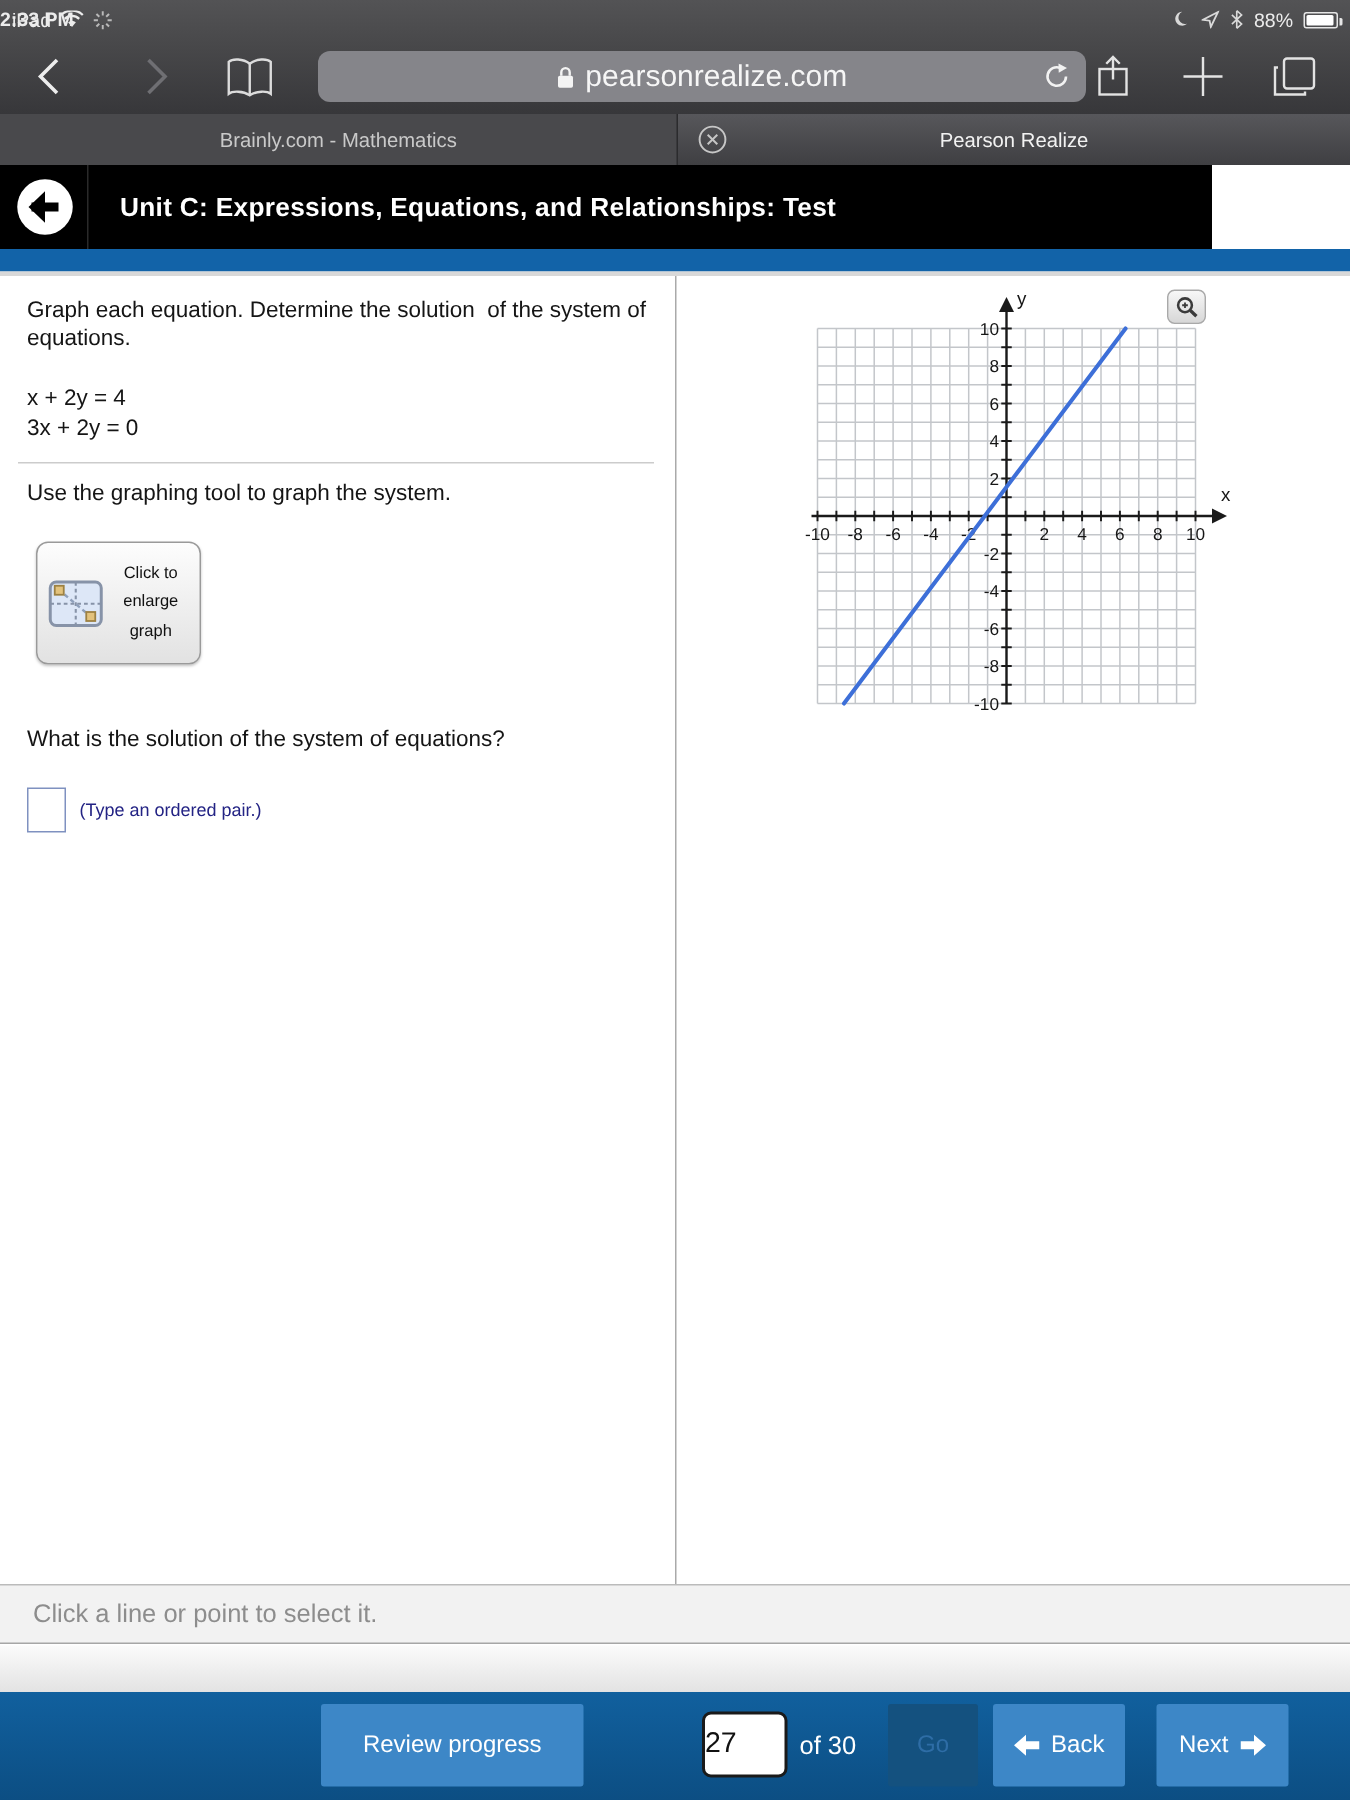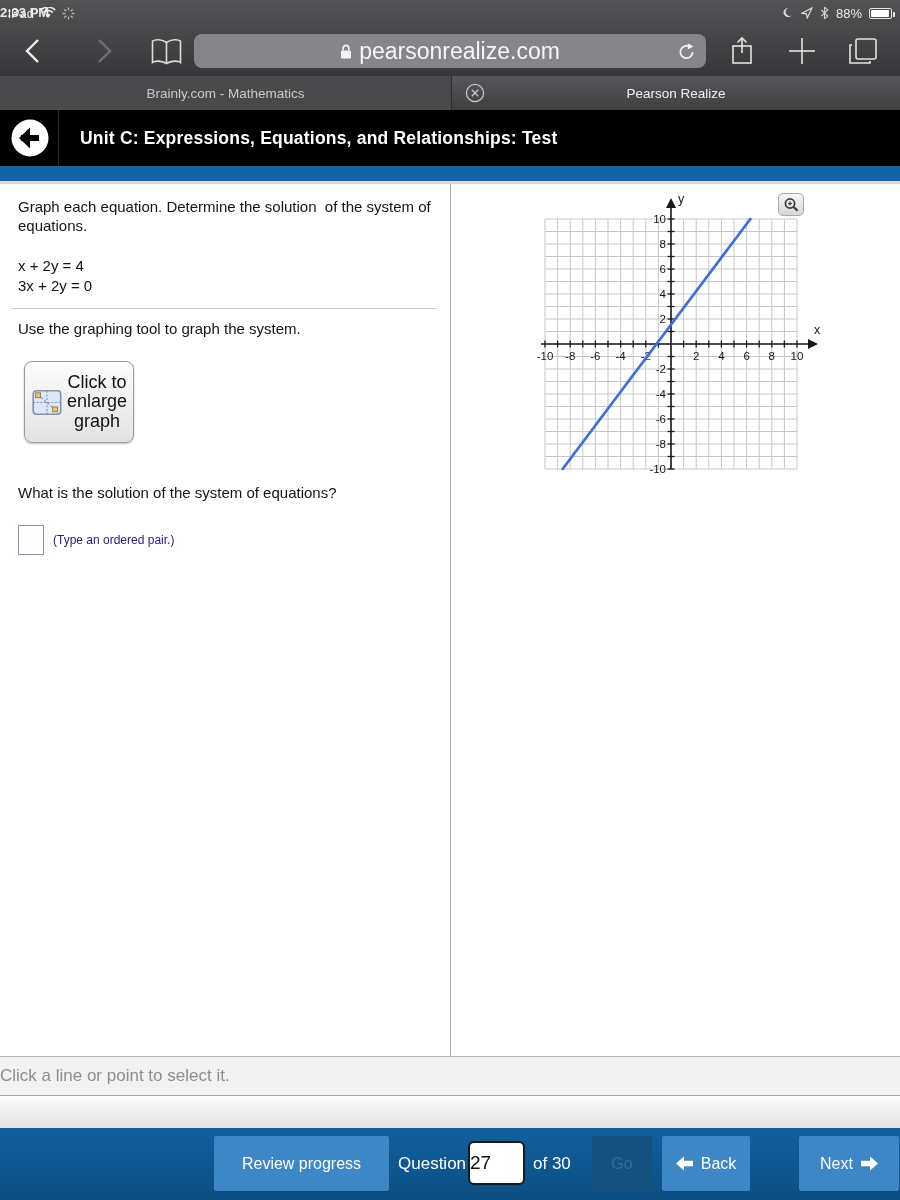--- a/index.html
+++ b/index.html
@@ -16,67 +16,67 @@
                  line-height:26px; font-weight:bold; }
   .status-right { position:absolute; right:8px; top:0; height:26px; display:flex; align-items:center; gap:7px; }
   .batt { display:inline-block; position:relative; width:23px; height:11px;
           border:1px solid #e6e6e6; border-radius:2px; }
   .batt::after { content:""; position:absolute; right:-4px; top:3px; width:2px; height:5px;
                  background:#e6e6e6; border-radius:0 1px 1px 0; }
   .batt .fill { position:absolute; left:1px; top:1px; bottom:1px; width:18px; background:#fff; border-radius:1px; }
 
   .toolbar { position:absolute; top:26px; left:0; width:900px; height:50px; }
   .tb-btn { position:absolute; top:0; height:50px; display:flex; align-items:center; justify-content:center; }
-  .url-field { position:absolute; left:194px; top:8px; width:512px; height:34px; background:#85858a;
+  .url-field { position:absolute; left:212px; top:8px; width:512px; height:34px; background:#85858a;
                border-radius:8px; display:flex; align-items:center; justify-content:center;
-               color:#f6f6f6; font-size:23px; gap:7px; }
+               color:#f6f6f6; font-size:20px; gap:7px; }
   .url-refresh { position:absolute; right:10px; top:7px; }
 
   
   .tab-bar { position:absolute; top:76px; left:0; width:900px; height:34px; background:#3a3a3c; }
   .tab { position:absolute; top:0; height:34px; font-size:13.5px; display:flex; align-items:center; justify-content:center; }
   .tab-inactive { left:0; width:452px; background:#49494c; color:#c9c9c9; border-right:1px solid #2b2b2d; }
   .tab-active { left:452px; width:448px; background:linear-gradient(#57575b,#3f3f42); color:#f2f2f2; }
   .tab-close { position:absolute; left:13px; top:7px; }
 
   
-  .page-header { position:absolute; top:110px; left:0; width:900px; height:56px; background:#000; }
+  .page-header { position:absolute; top:110px; left:0; width:808px; height:56px; background:#000; }
   .hdr-back { position:absolute; left:10px; top:8px; width:40px; height:40px; }
   .hdr-divider { position:absolute; left:58px; top:0; width:1px; height:56px; background:#2a2a2a; }
   .hdr-title { position:absolute; left:80px; top:0; height:56px; line-height:56px; color:#fff;
                font-size:17.5px; font-weight:bold; letter-spacing:.2px; }
   .accent-bar { position:absolute; top:166px; left:0; width:900px; height:15px; background:#1263a8; }
   .accent-edge { position:absolute; top:181px; left:0; width:900px; height:3px; background:#d8d8d8; }
 
   
   .content { position:absolute; top:184px; left:0; width:900px; height:872px; background:#fff; }
   .pane-divider { position:absolute; left:450px; top:0; width:1px; height:872px; background:#aaa; }
   .left-pane { position:absolute; left:0; top:0; width:450px; padding:13px 14px 0 18px; }
   .prompt { font-size:15px; color:#151515; line-height:19px; width:428px; white-space:pre-wrap; }
   .equations { margin-top:21px; font-size:15px; color:#151515; line-height:20px; }
   .lp-hr { border:none; border-top:1px solid #ccc; margin:12px 0 0 -6px; width:424px; }
   .tool-text { margin-top:11px; font-size:15px; color:#151515; }
   .enlarge-btn { margin:24px 0 0 6px; width:110px; height:82px; border:1px solid #9a9a9a; border-radius:8px;
                  background:linear-gradient(#fdfdfd,#e2e2e2); box-shadow:0 1px 2px rgba(0,0,0,.25);
                  display:flex; align-items:center; padding:0 6px 0 7px; gap:5px; cursor:pointer; }
-  .enlarge-label { font-size:18px; color:#111; line-height:19.5px; text-align:center; flex:1; }
+  .enlarge-label { font-size:11px; color:#111; line-height:19.5px; text-align:center; flex:1; }
   .question2 { margin-top:41px; font-size:15px; color:#151515; }
   .answer-row { margin-top:24px; display:flex; align-items:center; gap:9px; }
   .answer-box { width:26px; height:30px; border:1.5px solid #7f91c0; background:#fff; }
   .answer-hint { font-size:12px; color:#232384; }
 
   .graph-svg { position:absolute; left:450px; top:0; }
   .magnify-btn { position:absolute; left:778px; top:193px; width:26px; height:23px; border:1px solid #a9a9a9;
                  border-radius:5px; background:linear-gradient(#f7f7f7,#d7d7d7);
                  display:flex; align-items:center; justify-content:center; }
 
   
   .hint-bar { position:absolute; top:1056px; left:0; width:900px; height:40px; background:#f2f2f2;
               border-top:1px solid #bbb; border-bottom:1px solid #a6a6a6;
-              color:#8d8d8d; font-size:17px; line-height:38px; padding-left:0; }
+              color:#8d8d8d; font-size:17px; line-height:38px; padding-left:22px; }
   .gap-strip { position:absolute; top:1097px; left:0; width:900px; height:31px;
                background:linear-gradient(#fbfbfb,#e3e3e3); }
   .nav-bar { position:absolute; top:1128px; left:0; width:900px; height:72px;
              background:linear-gradient(#11609e,#0c4e83); }
   .nav-btn { position:absolute; top:8px; height:55px; background:#3d87c7; color:#fff;
              font-size:16px; font-weight:normal; border:none; border-radius:2px;
              display:flex; align-items:center; justify-content:center; gap:8px; cursor:pointer;
              font-family:"Liberation Sans",sans-serif; }
   .nav-text { position:absolute; top:0; height:72px; line-height:72px; color:#fff; font-size:17px; }
   .q-input { position:absolute; left:468px; top:13px; width:57px; height:44px; border:2px solid #1a1a1a;
@@ -362,31 +362,30 @@
   </svg>
 </div>
 
 <div class="hint-bar">Click a line or point to select it.</div>
 <div class="gap-strip"></div>
 
 <div class="nav-bar">
   <button class="nav-btn" style="left:214px;width:175px;">
     <span>Review progress</span>
   </button>
-  <span class="nav-text" style="left:398px;">Question</span>
   <input class="q-input" value="27" style="">
   <span class="nav-text" style="left:533px;">of 30</span>
   <button class="nav-btn go-btn">
     <span>Go</span>
   </button>
   <button class="nav-btn" style="left:662px;width:88px;">
     <svg width="17" height="15" viewBox="0 0 17 15">
       <polygon points="0,7.5 8,0.5 8,4.8 17,4.8 17,10.2 8,10.2 8,14.5" fill="#fff"></polygon>
     </svg>
     <span>Back</span>
   </button>
-  <button class="nav-btn" style="left:799px;width:100px;">
+  <button class="nav-btn" style="left:771px;width:88px;">
     <span>Next</span>
     <svg width="17" height="15" viewBox="0 0 17 15">
       <polygon points="17,7.5 9,0.5 9,4.8 0,4.8 0,10.2 9,10.2 9,14.5" fill="#fff"></polygon>
     </svg>
   </button>
 </div>
 
 </body></html>

